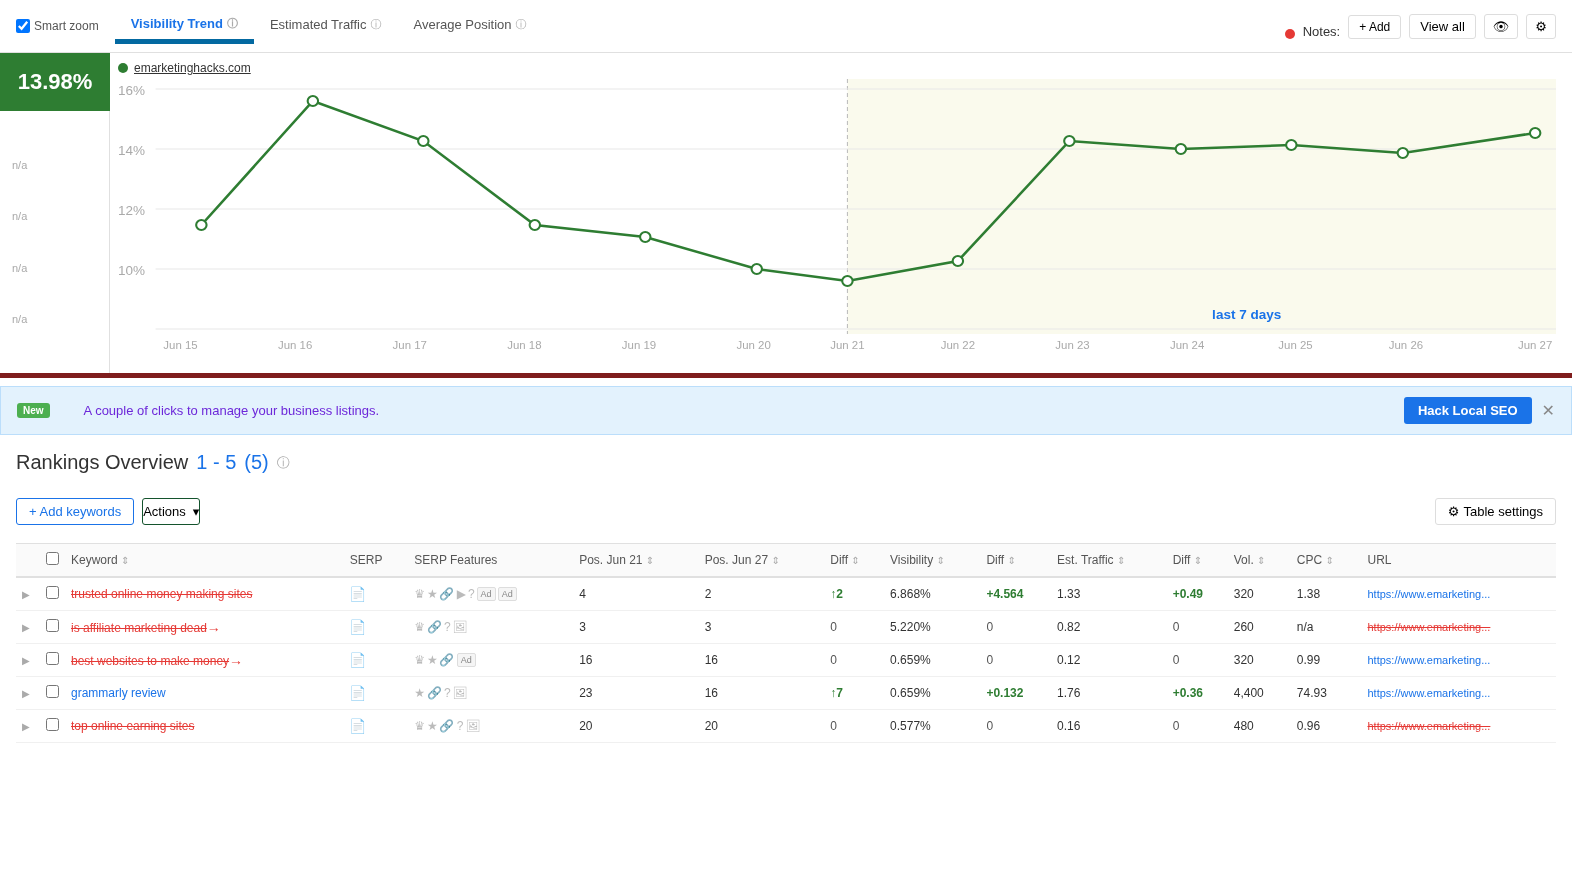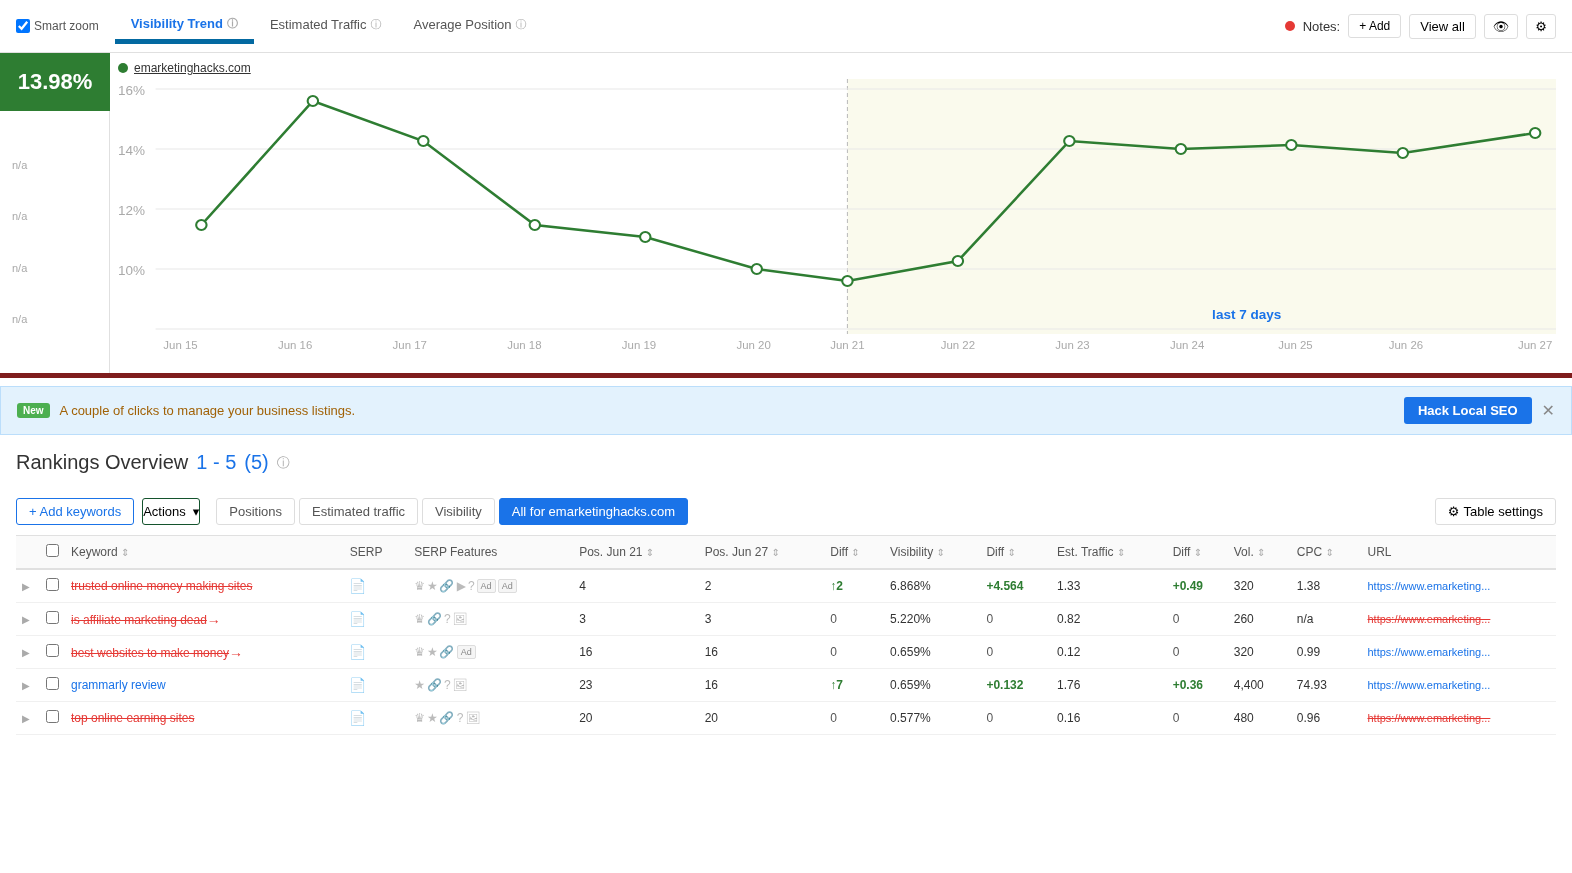--- a/index.html
+++ b/index.html
@@ -14,21 +14,21 @@
     .smart-zoom { display: flex; align-items: center; gap: 4px; margin-right: 16px; font-size: 12px; color: #555; }
     .smart-zoom input[type=checkbox] { width: 14px; height: 14px; }
     .tabs { display: flex; align-items: center; gap: 0; }
     .tab {
       padding: 8px 16px; cursor: pointer; font-size: 13px; color: #555;
       border-bottom: 3px solid transparent; white-space: nowrap;
       display: flex; align-items: center; gap: 4px;
     }
     .tab.active { color: #1a73e8; border-bottom: 5px solid #0369a1; font-weight: bold; }
     .tab .info-icon { color: #aaa; font-size: 11px; }
-    .header-right { margin-left: auto; display: flex; align-items: center; gap: 8px; }
+    .header-right { margin-left: auto; display: flex; align-items: flex-end; gap: 8px; }
     .notes-dot { width: 10px; height: 10px; background: #e53935; border-radius: 50%; display: inline-block; }
     .notes-label { font-size: 13px; color: #333; }
     .btn-add { background: #fff; border: 1px solid #ddd; border-radius: 3px; padding: 4px 10px; cursor: pointer; font-size: 12px; display: flex; align-items: center; gap: 4px; }
     .btn-viewall { background: #fff; border: 1px solid #ddd; border-radius: 3px; padding: 4px 10px; cursor: pointer; font-size: 13px; }
     .btn-icon { background: #fff; border: 1px solid #ddd; border-radius: 3px; padding: 4px 8px; cursor: pointer; font-size: 13px; }
 
     
     .chart-section {
       display: flex; background: #fff; border-bottom: 5px solid #7f1d1d;
     }
@@ -46,33 +46,33 @@
     .legend-dot { width: 10px; height: 10px; background: #2e7d32; border-radius: 50%; }
     svg.main-chart { width: 100%; height: 280px; display: block; }
 
     
     .notification-bar {
       background: #e3f2fd; border: 1px solid #bbdefb;
       display: flex; align-items: center; padding: 10px 16px; gap: 10px;
       margin: 8px 0;
     }
     .badge-new { background: #4caf50; color: #fff; font-size: 10px; font-weight: bold; padding: 2px 6px; border-radius: 3px; }
-    .notification-text { flex: 1; font-size: 13px; color: #a16207; }
+    .notification-text { flex: 1; font-size: 13px; color: #6d28d9; margin-left: 24px; }
     .btn-hack { background: #1a73e8; color: #fff; border: none; border-radius: 3px; padding: 6px 14px; cursor: pointer; font-size: 13px; font-weight: bold; }
     .btn-close-notif { background: none; border: none; cursor: pointer; font-size: 16px; color: #888; margin-left: auto; }
 
     
     .rankings-section { padding: 8px 16px; }
     .rankings-title { font-size: 20px; font-weight: normal; color: #333; margin-bottom: 24px; display: flex; align-items: center; gap: 8px; }
     .rankings-title .range { color: #1a73e8; font-weight: normal; }
     .rankings-title .count { color: #1a73e8; }
     .rankings-title .info-icon { color: #aaa; font-size: 13px; }
 
     
-    .rankings-toolbar { display: flex; align-items: flex-start; gap: 8px; margin-bottom: 10px; }
+    .rankings-toolbar { display: flex; align-items: flex-start; gap: 8px; margin-bottom: 18px; }
     .btn-add-kw { background: #fff; border: 1px solid #1a73e8; color: #1a73e8; border-radius: 3px; padding: 5px 12px; cursor: pointer; font-size: 13px; display: flex; align-items: center; gap: 4px; }
     .btn-actions { background: #fff; border: 1px solid #14532d; border-radius: 3px; padding: 5px 0; cursor: pointer; font-size: 13px; display: flex; align-items: center; gap: 7px; }
     .filter-tabs { display: flex; gap: 4px; margin-left: 8px; }
     .filter-tab { border: 1px solid #ddd; background: #fff; color: #555; border-radius: 3px; padding: 5px 12px; cursor: pointer; font-size: 13px; }
     .filter-tab.active { background: #1a73e8; color: #fff; border-color: #1a73e8; }
     .btn-table-settings { margin-left: auto; background: #fff; border: 1px solid #ddd; border-radius: 3px; padding: 5px 12px; cursor: pointer; font-size: 13px; display: flex; align-items: center; gap: 4px; }
 
     
     .kw-table { width: 100%; border-collapse: collapse; font-size: 12px; }
     .kw-table th {
@@ -218,26 +218,20 @@
   </div>
 
   <div class="rankings-toolbar">
     <button class="btn-add-kw">
       <span>+ Add keywords</span>
     </button>
     <button class="btn-actions">
       <span>Actions</span>
       <span>▾</span>
     </button>
-    <div class="filter-tabs">
-      <button class="filter-tab">Positions</button>
-      <button class="filter-tab">Estimated traffic</button>
-      <button class="filter-tab">Visibility</button>
-      <button class="filter-tab active">All for emarketinghacks.com</button>
-    </div>
     <button class="btn-table-settings">
       <span>⚙</span>
       <span>Table settings</span>
     </button>
   </div>
 
   <table class="kw-table">
     <thead>
       <tr>
         <th style="width:24px;"></th>

